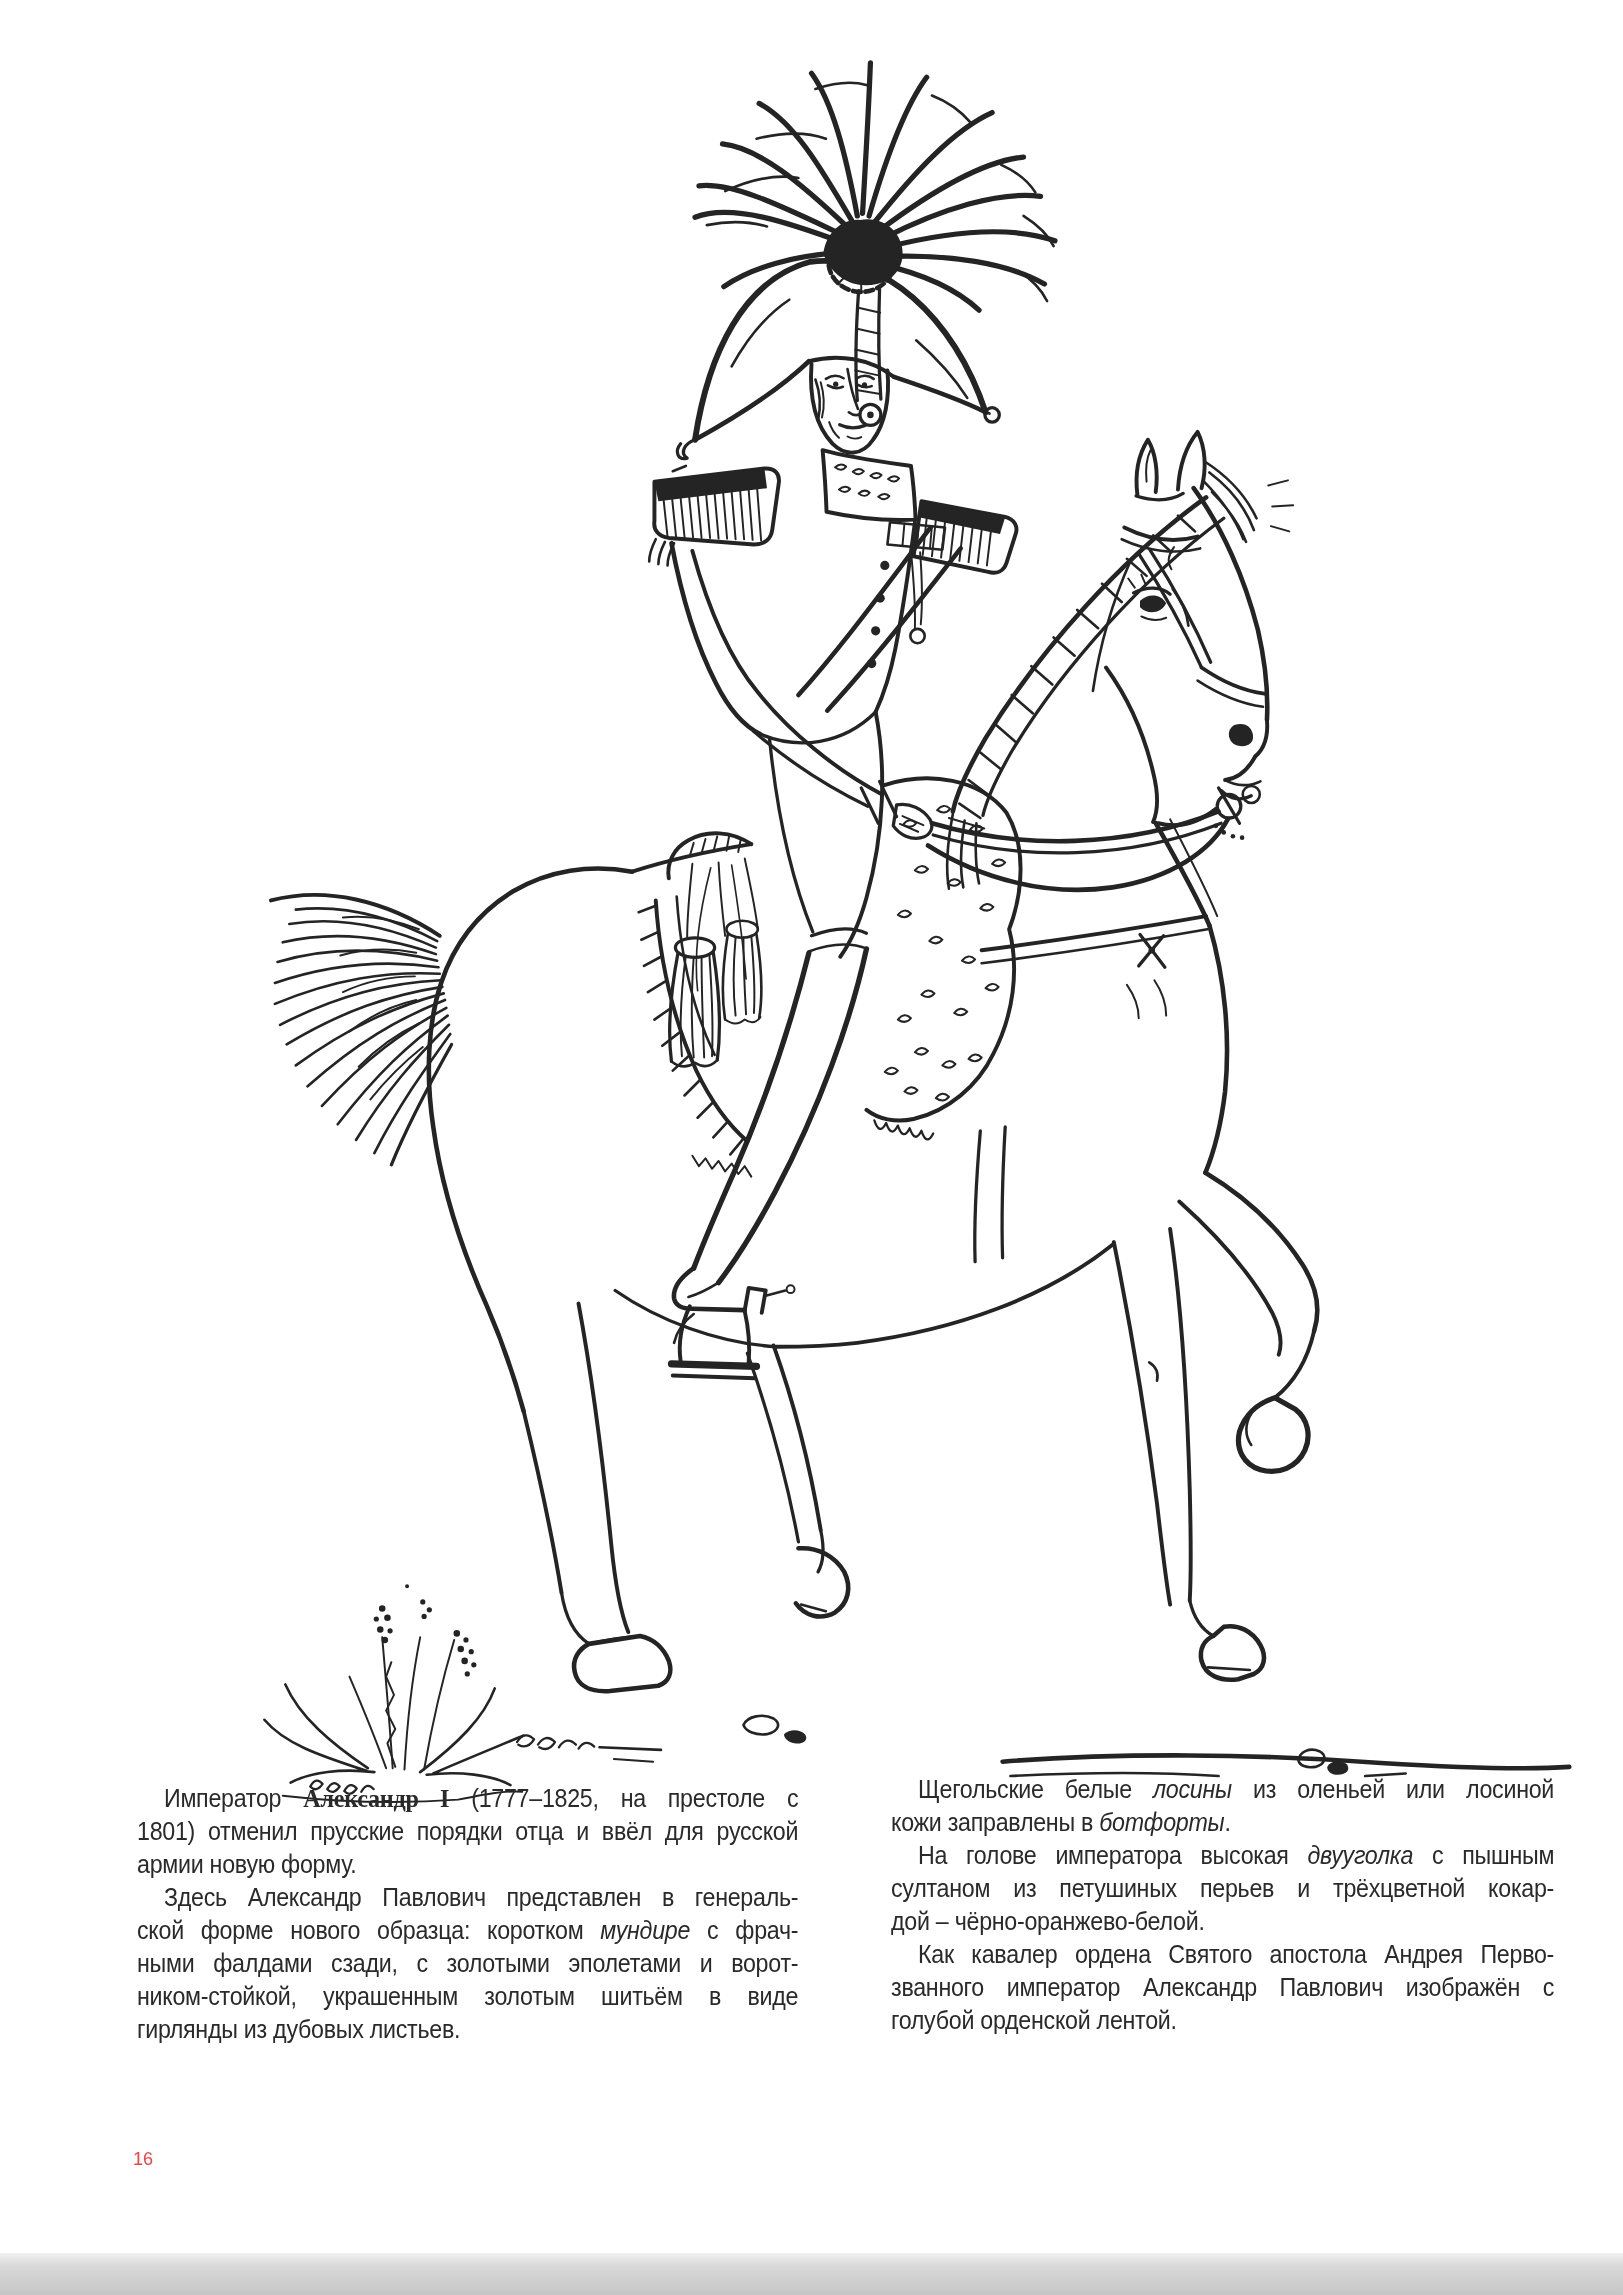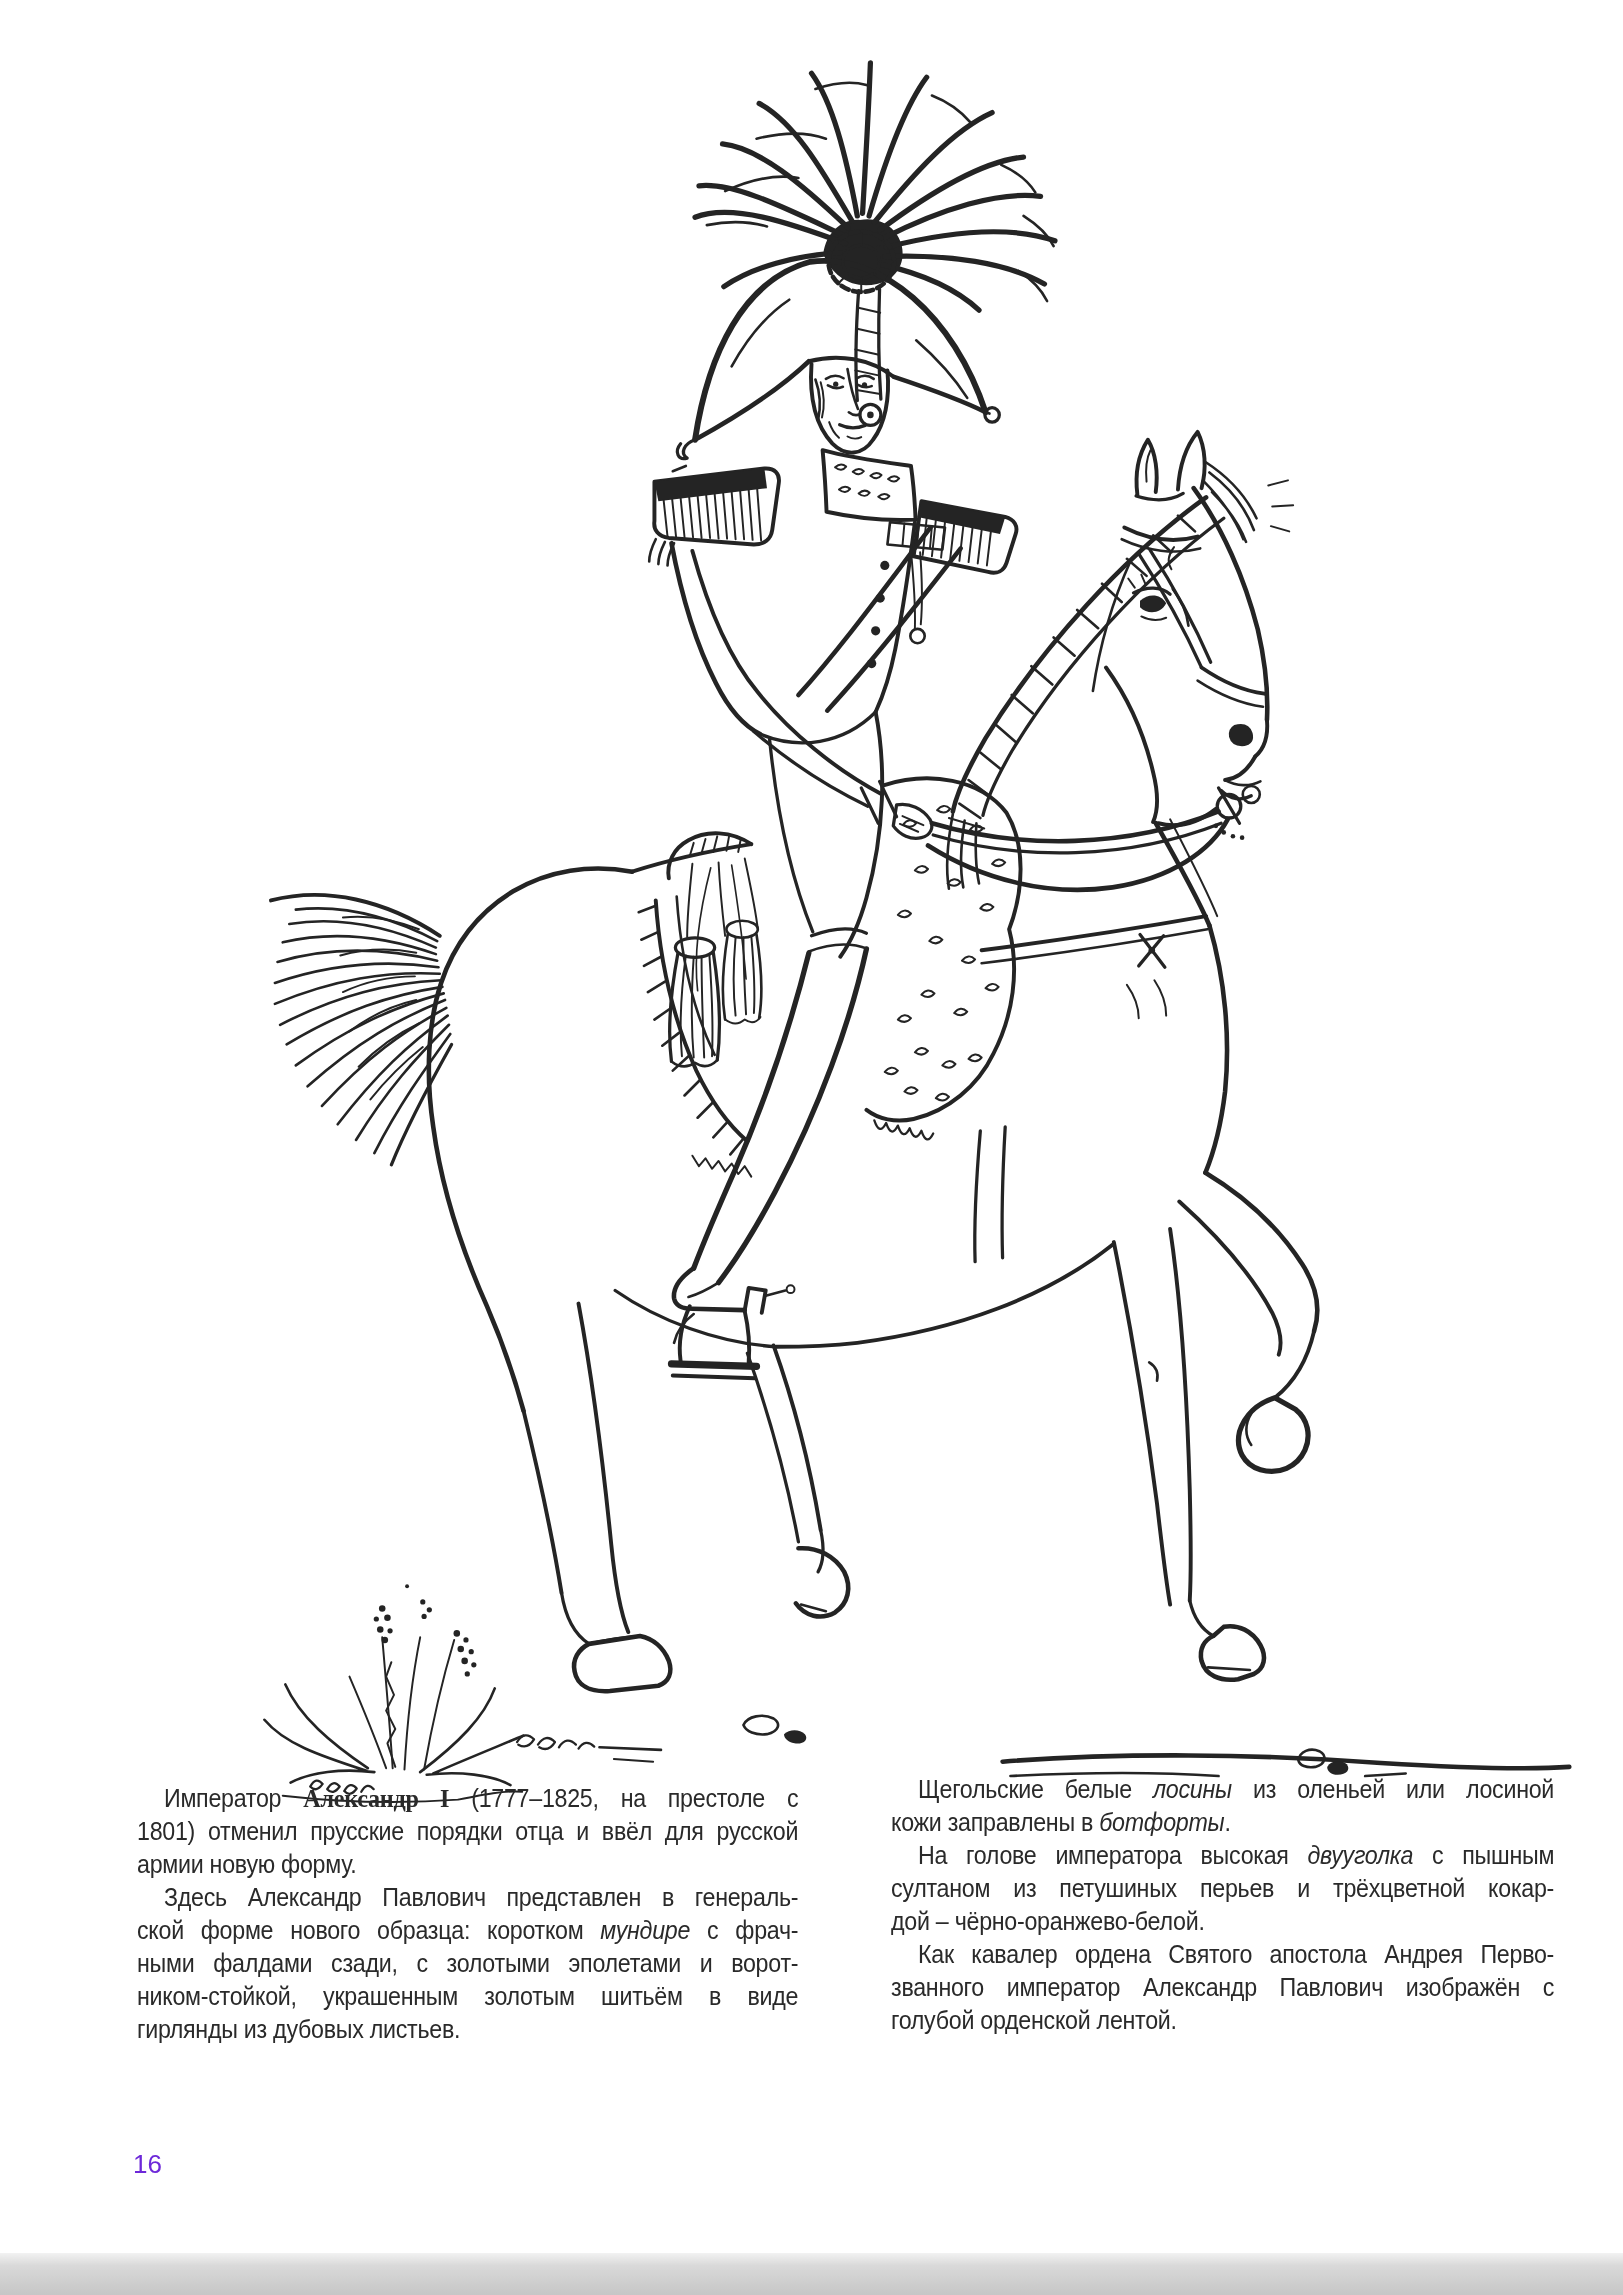--- a/index.html
+++ b/index.html
@@ -14,21 +14,21 @@
   #left-col{left:137px;top:1782px;width:711px;}
   #right-col{left:891px;top:1773px;width:713px;}
   .tline{
     font-size:25px;line-height:33px;color:#2a2a2a;letter-spacing:-0.3px;
     text-align:justify;text-align-last:justify;
   }
   .tline.indent{text-indent:29px;}
   .tline.last{text-align-last:left;}
   .seg-bold{font-family:"Liberation Serif",serif;font-weight:bold;font-size:26px;}
   .seg-italic{font-style:italic;}
-  #page-number{position:absolute;left:133px;top:2149px;font-size:26px;color:#6d28d9;}
+  #page-number{position:absolute;left:133px;top:2149px;font-size:18px;color:#ef4444;}
   #scan-shadow{
     position:absolute;left:0;right:0;bottom:0;height:42px;
     background:linear-gradient(to bottom,#f2f2f2 0%,#d9d9d9 30%,#c6c6c6 100%);
   }
 </style>
 </head>
 <body>
 
 <svg id="art" viewBox="0 0 2480 3507" role="img" aria-label="Контурный рисунок (раскраска): император Александр I в двууголке с пышным султаном, в мундире с эполетами и орденской лентой, верхом на гарцующем коне с заплетённой гривой">
 

